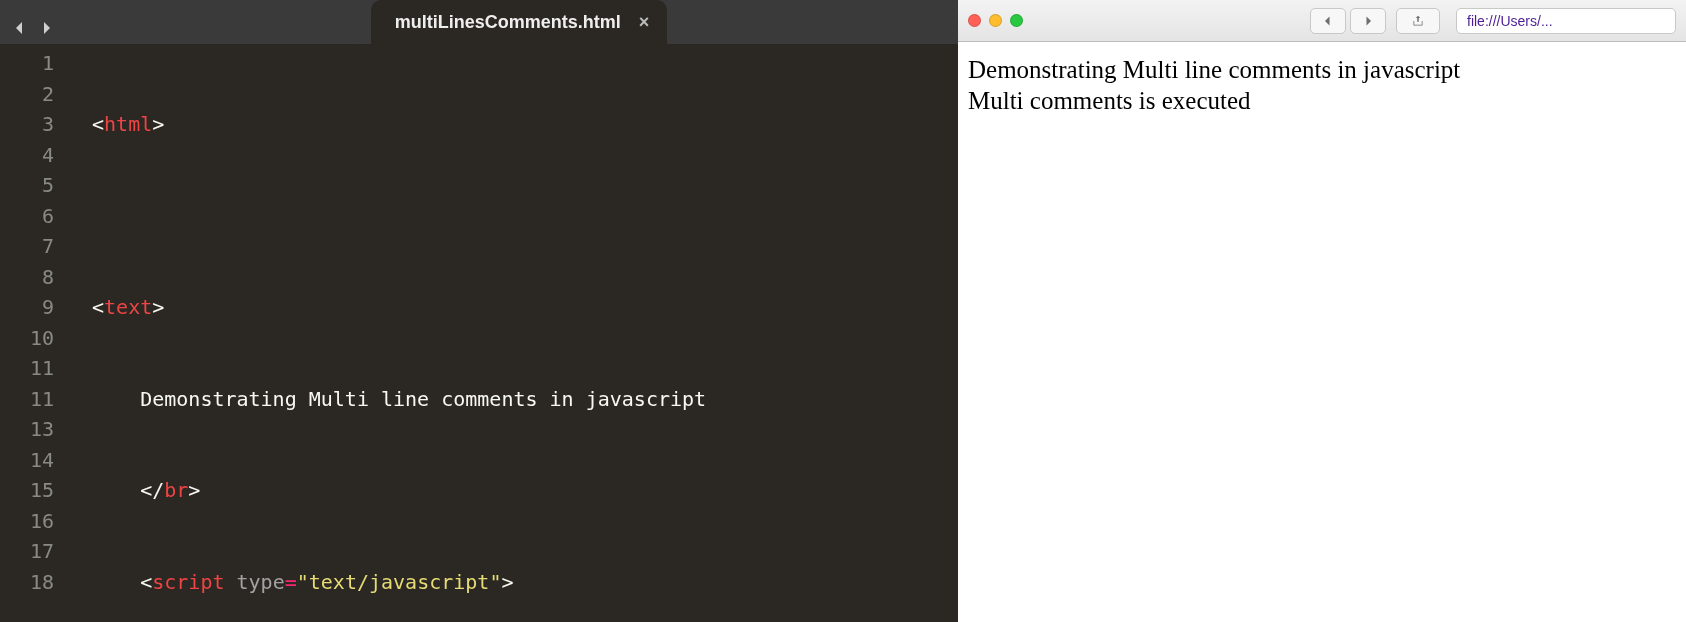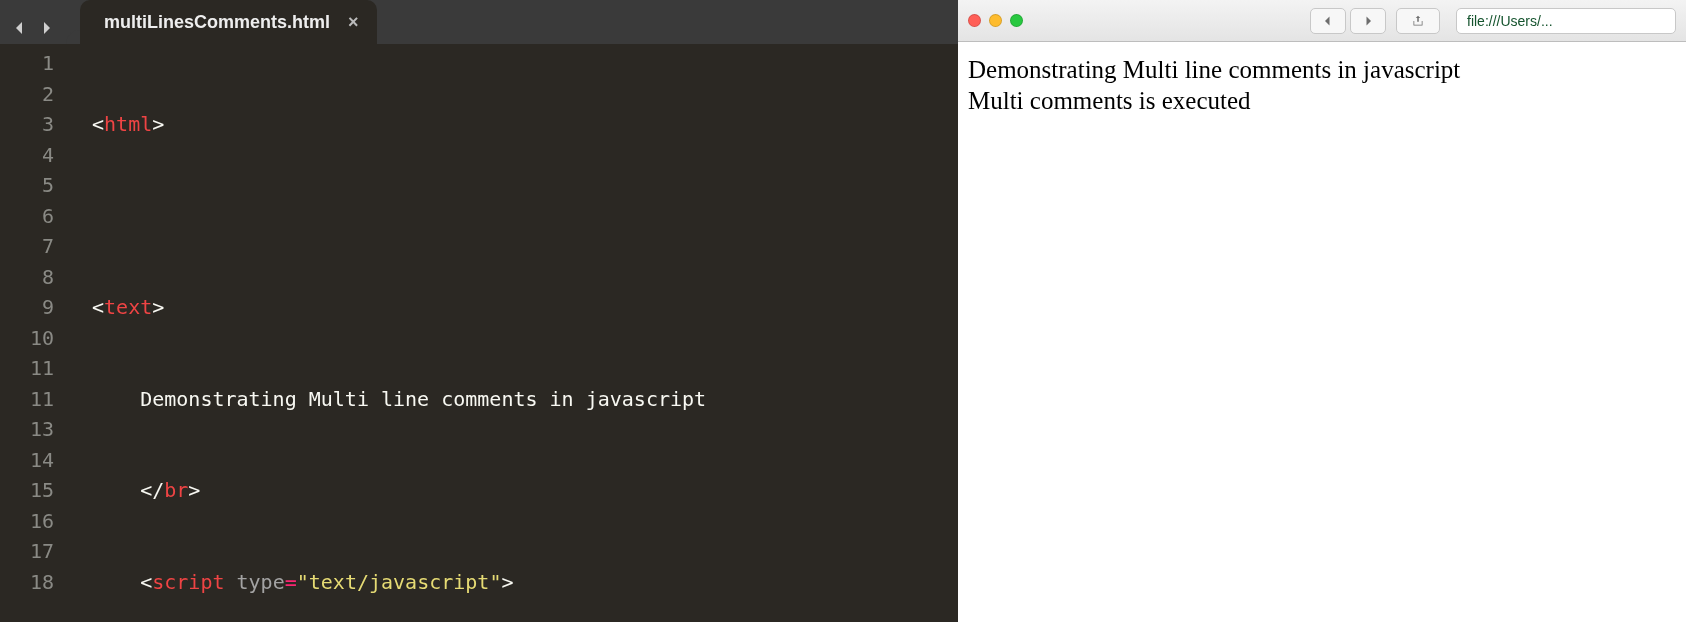--- a/index.html
+++ b/index.html
@@ -1,21 +1,21 @@
 <!DOCTYPE html>
 <html><head>
 <meta charset="utf-8">
 <style>
   * { margin: 0; padding: 0; box-sizing: border-box; }
   html, body { width: 1686px; height: 622px; overflow: hidden; font-family: "Helvetica Neue", Arial, sans-serif; }
   .root { display: flex; width: 100%; height: 100%; }
 
   
   .editor-pane { width: 958px; height: 100%; background: #2b2823; display: flex; flex-direction: column; }
-  .editor-top { height: 56px; background: #3a3a3a; display: flex; align-items: flex-end; position: relative; }
+  .editor-top { height: 56px; background: #3a3a3a; display: flex; align-items: flex-end; position: relative; justify-content: center; }
   .nav-arrows { position: absolute; top: 16px; left: 8px; display: flex; gap: 2px; }
   .nav-arrow { width: 24px; height: 24px; display: flex; align-items: center; justify-content: center; color: #d0d0d0; cursor: pointer; }
   .nav-arrow svg { width: 16px; height: 16px; fill: #cfcfcf; }
   .tab {
     margin-left: 80px;
     height: 44px;
     padding: 0 18px 0 24px;
     background: #2b2823;
     color: #eee;
     display: flex; align-items: center; gap: 18px;
@@ -60,21 +60,21 @@
   .chrome-right { display: flex; align-items: center; gap: 10px; }
   .chrome-btns { display: flex; gap: 4px; }
   .chrome-btn {
     width: 36px; height: 26px; background: #f7f7f7; border: 1px solid #c8c8c8; border-radius: 5px;
     display: flex; align-items: center; justify-content: center;
   }
   .chrome-btn svg { width: 12px; height: 12px; fill: #6d6d6d; }
   .chrome-btn.wide { width: 44px; }
   .url-bar {
     height: 26px; min-width: 220px; background: #fff; border: 1px solid #c8c8c8; border-radius: 5px;
-    display: flex; align-items: center; padding: 0 10px; color: #14532d; font-size: 14px;
+    display: flex; align-items: center; padding: 0 10px; color: #4c1d95; font-size: 14px;
     overflow: hidden;
     flex:1;
     margin-left:6px;
   }
   .browser-content { flex: 1; padding: 12px 10px 0 10px; font-family: "Times New Roman", Times, serif; font-size: 25px; color: #000; line-height: 1.25; }
 </style>
 </head>
 <body>
 
 <div class="root">

